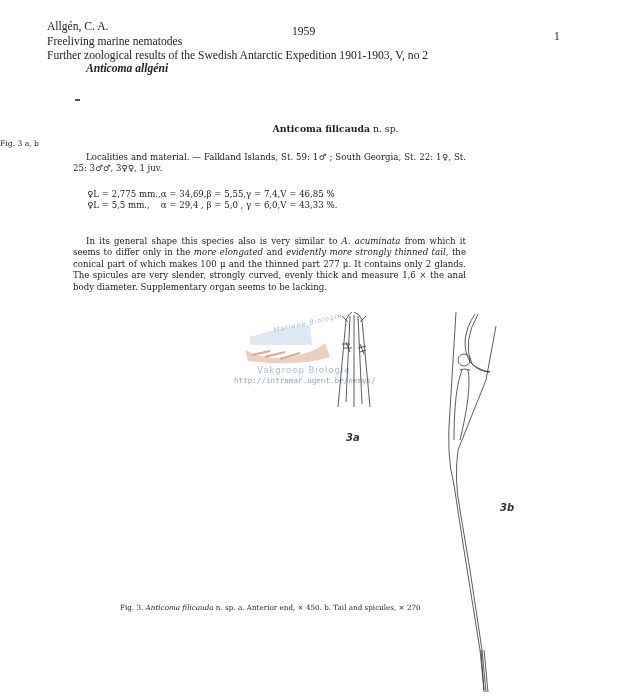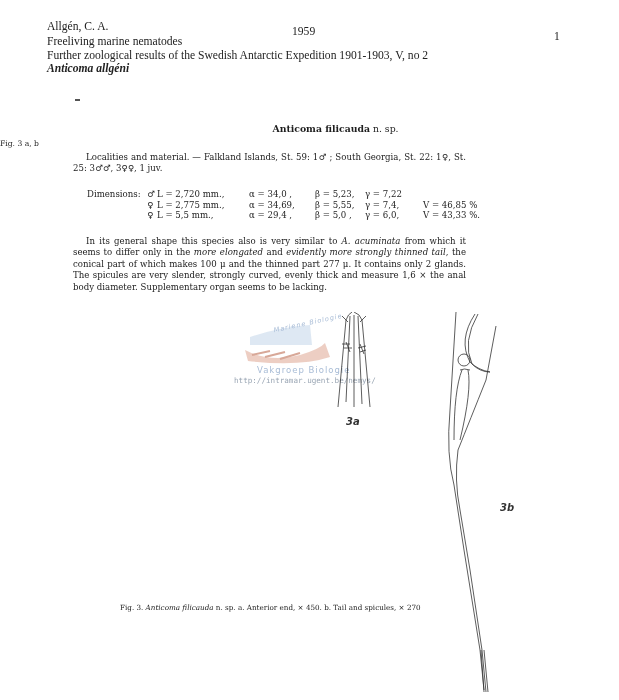--- a/index.html
+++ b/index.html
@@ -3,21 +3,21 @@
   <meta charset="utf-8">
   <style>
     html, body { margin: 0; padding: 0; }
     body {
       width: 619px; height: 700px; background: #ffffff;
       position: relative; overflow: hidden;
       font-family: "Liberation Serif", serif; color: #1e1e1e;
     }
     .abs { position: absolute; }
     .hdr { font-size: 11.6px; line-height: 13px; color: #222; }
-    .hdr-title { font-weight: bold; font-style: italic; }
+    .hdr-title { font-weight: bold; font-style: italic; margin-left: 39px; }
     .species-title { font-family: "DejaVu Serif", serif; font-size: 9.3px; font-weight: bold; }
     .species-title .ns { font-weight: normal; }
     .figref { font-family: "DejaVu Serif", serif; font-size: 7.6px; }
     .body-text { font-family: "DejaVu Serif", serif; font-size: 8.6px; line-height: 11.4px; color: #222; }
     .dim-table { font-family: "DejaVu Serif", serif; font-size: 8.6px; line-height: 10.6px; border-collapse: collapse; }
     .dim-table td { padding: 0; white-space: nowrap; vertical-align: top; }
     .it { font-style: italic; }
     .caption { font-family: "DejaVu Serif", serif; font-size: 7.2px; color: #222; white-space: nowrap; }
     .figlabel { font-family: "DejaVu Sans", sans-serif; font-weight: bold; font-style: italic; font-size: 10px; color: #333; }
     .wm-text { font-family: "DejaVu Sans Mono", monospace; font-size: 7.6px; color: #9aa6b4; white-space: nowrap; }
@@ -37,29 +37,20 @@
 <div class="abs species-title" style="left:0; width:619px; top:123px; text-align:center;padding-left:26px;">
   <span>Anticoma filicauda</span><span class="ns"> n. sp.</span>
 </div>
 <div class="abs figref" style="left:0; width:619px; top:139px; ">Fig. 3 a, b</div>
 
 <div class="abs body-text" style="left:73px; top:152px; width:393px; text-indent:13px; text-align:justify;">Localities and material. — Falkland Islands, St. 59: 1♂ ; South Georgia, St. 22: 1♀, St. 25: 3♂♂, 3♀♀, 1 juv.</div>
 
 <div class="abs" style="left:87px; top:189px;">
   <table class="dim-table">
     <tbody>
-        <tr>
-      <td style="width:60px;">Dimensions:</td>
-      <td style="width:10px;">♂</td>
-      <td style="width:92px;">L = 2,720 mm.,</td>
-      <td style="width:66px;">α = 34,0 ,</td>
-      <td style="width:50px;">β = 5,23,</td>
-      <td style="width:58px;">γ = 7,22</td>
-      <td></td>
-    </tr>
     <tr>
       <td></td>
       <td>♀</td>
       <td>L = 2,775 mm.,</td>
       <td>α = 34,69,</td>
       <td>β = 5,55,</td>
       <td>γ = 7,4,</td>
       <td>V = 46,85 %</td>
     </tr>
     <tr>
@@ -93,21 +84,21 @@
     <path d="M22 0 Q18 2 16 8 L8 95"></path>
     <path d="M24 0 Q30 2 32 8 L40 95"></path>
     <path d="M20 4 L16 90"></path>
     <path d="M28 4 L32 92"></path>
     <path d="M24 3 L24 95"></path>
     <path d="M12 4 L18 10 M36 4 L30 10"></path>
     <path d="M12 32 L20 32 M14 36 L22 36 M28 36 L36 34 M30 40 L36 38"></path>
     <path d="M16 30 L20 40 M30 32 L34 42"></path>
   </svg>
 </div>
-<div class="abs figlabel" style="left:346px; top:416px;">3a</div>
+<div class="abs figlabel" style="left:346px; top:432px;">3a</div>
 
 <div class="abs" style="left:440px; top:310px; width:80px; height:385px;">
   <svg width="80" height="385" viewBox="0 0 80 385" fill="none" stroke="#333" stroke-width="0.8">
     <path d="M16 2 L10 100 Q6 145 14 175 L24 240 Q32 290 40 340 L44 380"></path>
     <path d="M56 16 L46 70 Q30 110 18 140 Q14 170 20 200 L30 260 Q36 300 42 340 L46 382"></path>
     <path d="M35 4 Q18 30 30 52 Q38 60 50 62"></path>
     <path d="M38 4 Q22 32 32 54 Q40 62 50 62"></path>
     <circle cx="24" cy="50" r="6"></circle>
     <path d="M22 60 Q14 80 14 130 M28 60 Q32 80 20 130"></path>
     <path d="M20 60 Q24 58 30 60"></path>

